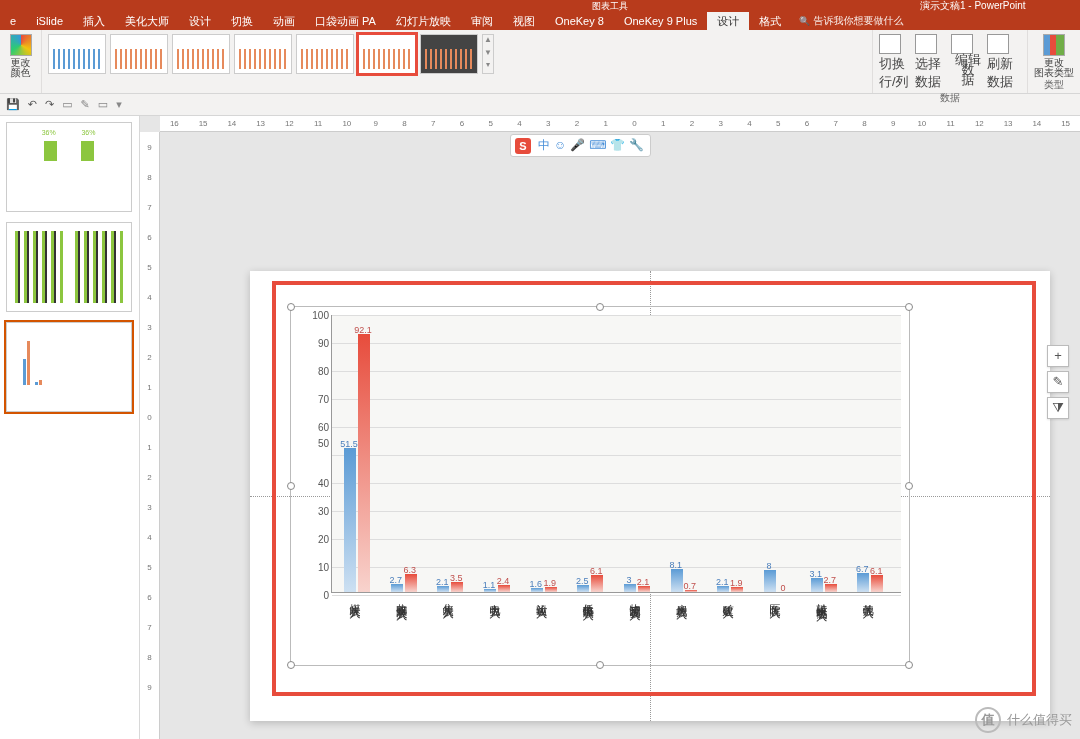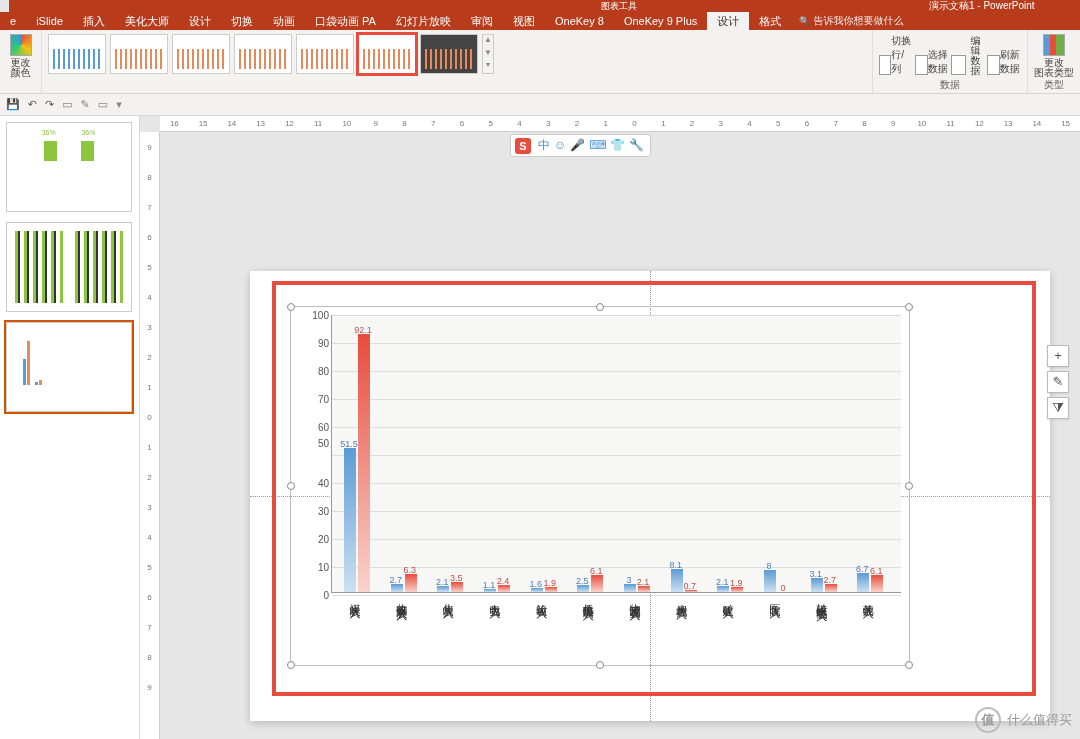--- a/index.html
+++ b/index.html
@@ -1,19 +1,19 @@
 <!DOCTYPE html>
 <html><head>
 <meta charset="utf-8">
 <style>
 * { box-sizing: border-box; margin: 0; padding: 0; font-family: "Microsoft YaHei", Arial, sans-serif; }
 body { width: 1080px; height: 739px; background: #e6e6e6; overflow: hidden; position: relative; }
 
 
-.title-bar { height: 12px; background: #b83b1c; position: relative; margin-left: 9px; }
+.title-bar { height: 12px; background: #b83b1c; position: relative; }
 .title-center { position: absolute; top: 0; left: 575px; width: 70px; height: 12px; background: #b83b1c; text-align: center; color: #fff; font-size: 9px; line-height: 12px; }
 .app-title { position: absolute; top: 0; left: 920px; color: #fff; font-size: 10px; line-height: 12px; }
 
 
 .ribbon-tabs { height: 18px; background: #b83b1c; display: flex; align-items: center; padding-left: 0; font-size: 11px; color: #fff; }
 .ribbon-tabs .tab { padding: 2px 10px; cursor: pointer; white-space: nowrap; }
 .ribbon-tabs .tab.active { background: #f3f2f1; color: #333; }
 .ribbon-tabs .tell-me { margin-left: 8px; opacity: .9; font-size: 10px; }
 .ribbon-tabs .tell-me::before { content: "🔍"; font-size: 9px; margin-right: 3px; }
 
@@ -22,21 +22,21 @@
 .rgroup { border-right: 1px solid #e0dedd; display: flex; flex-direction: column; justify-content: space-between; padding: 4px 6px 1px; }
 .rgroup .label { text-align: center; font-size: 10px; color: #666; }
 .rbtn { display: flex; flex-direction: column; align-items: center; font-size: 10px; color: #444; cursor: pointer; }
 .rbtn .ic { width: 22px; height: 22px; background: #ddd; border: 1px solid #aaa; margin-bottom: 2px; }
 .style-gallery { display: flex; gap: 4px; align-items: center; position: relative; }
 .style-thumb { width: 58px; height: 40px; background: #fff; border: 1px solid #ccc; position: relative; cursor: pointer; }
 .style-thumb.dark { background: #444; }
 .style-thumb.selected { outline: 3px solid #e74c3c; outline-offset: -1px; }
 .style-thumb::after { content: ""; position: absolute; left: 4px; bottom: 4px; right: 4px; height: 20px; background: repeating-linear-gradient(90deg,#e68a5c 0 2px,transparent 2px 5px); }
 .style-thumb:first-child::after { background: repeating-linear-gradient(90deg,#5b9bd5 0 2px,transparent 2px 5px); }
-.small-rbtn { display: flex; flex-direction: row; align-items: flex-end; font-size: 10px; color: #444; cursor: pointer; width: 34px; }
+.small-rbtn { display: flex; flex-direction: column; align-items: flex-start; font-size: 13px; color: #444; cursor: pointer; width: 34px; }
 .small-rbtn .ic { width: 22px; height: 20px; border: 1px solid #999; background: #fff; margin-bottom: 1px; }
 
 
 .qat { height: 22px; background: #f3f2f1; border-bottom: 1px solid #d6d6d6; display: flex; align-items: center; gap: 8px; padding-left: 6px; font-size: 11px; color: #555; }
 .qat span { cursor: pointer; }
 
 
 .main { position: absolute; top: 116px; left: 0; right: 0; bottom: 0; display: flex; }
 .slide-panel { width: 140px; background: #fff; border-right: 1px solid #d8d8d8; padding: 6px; overflow: hidden; }
 .thumb-slide { width: 126px; height: 90px; background: #fff; border: 1px solid #ccc; margin-bottom: 10px; position: relative; }

